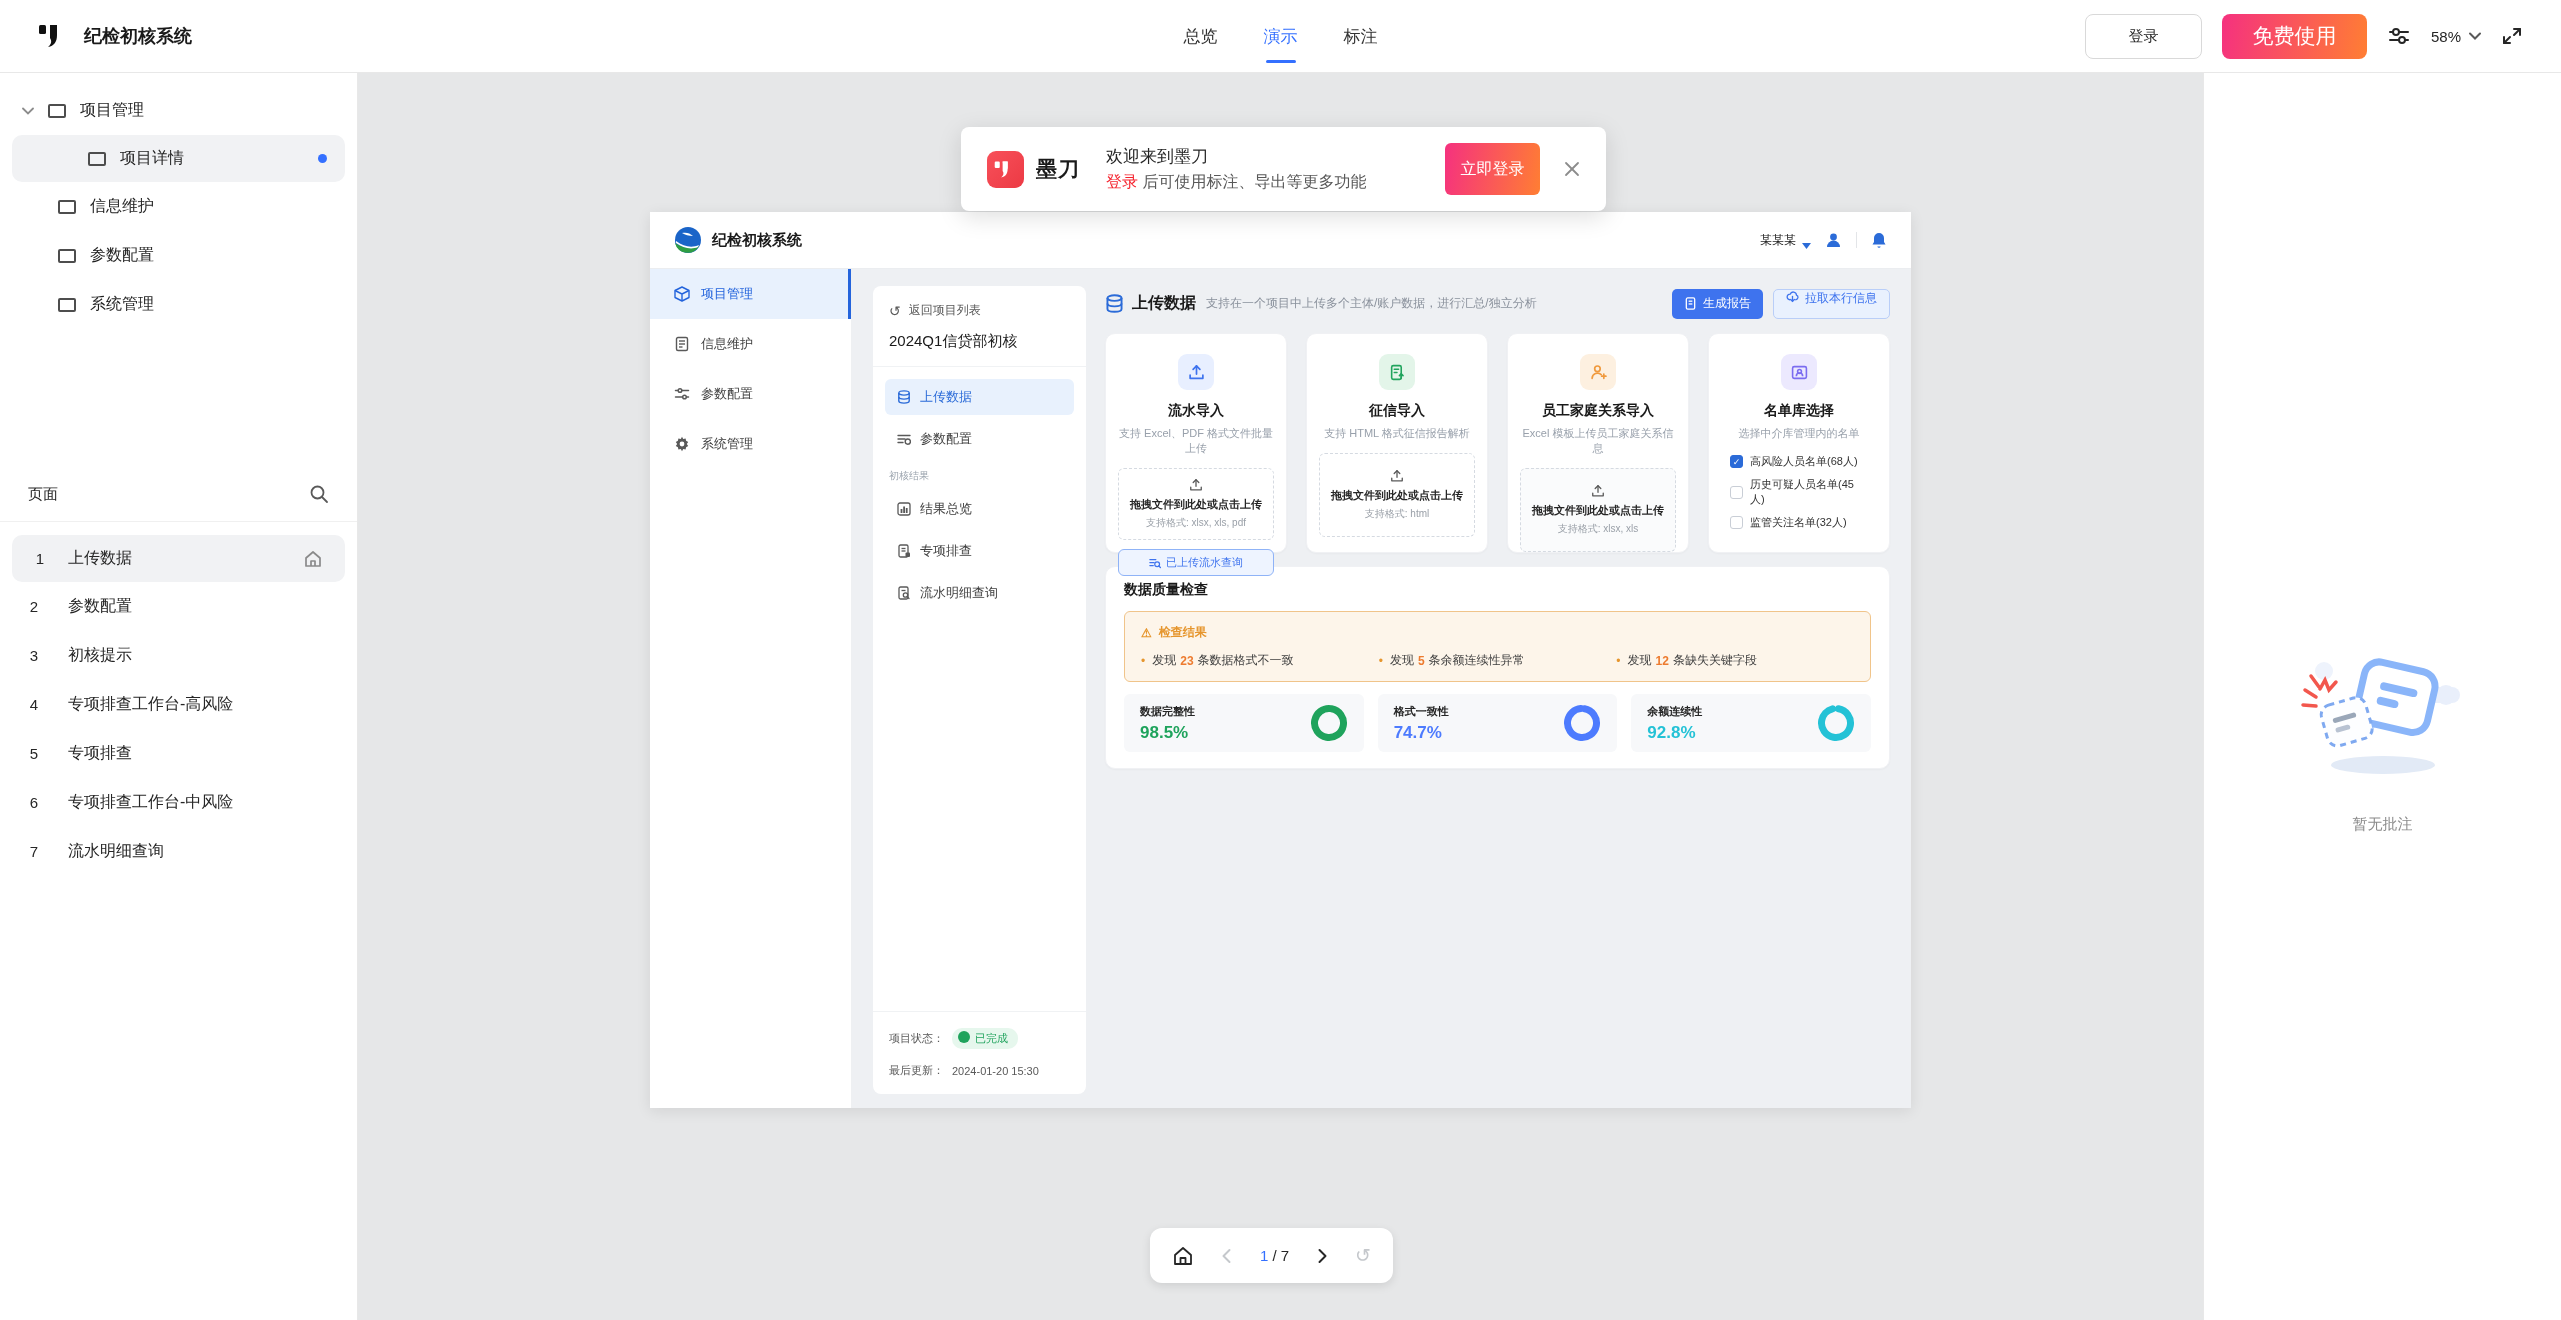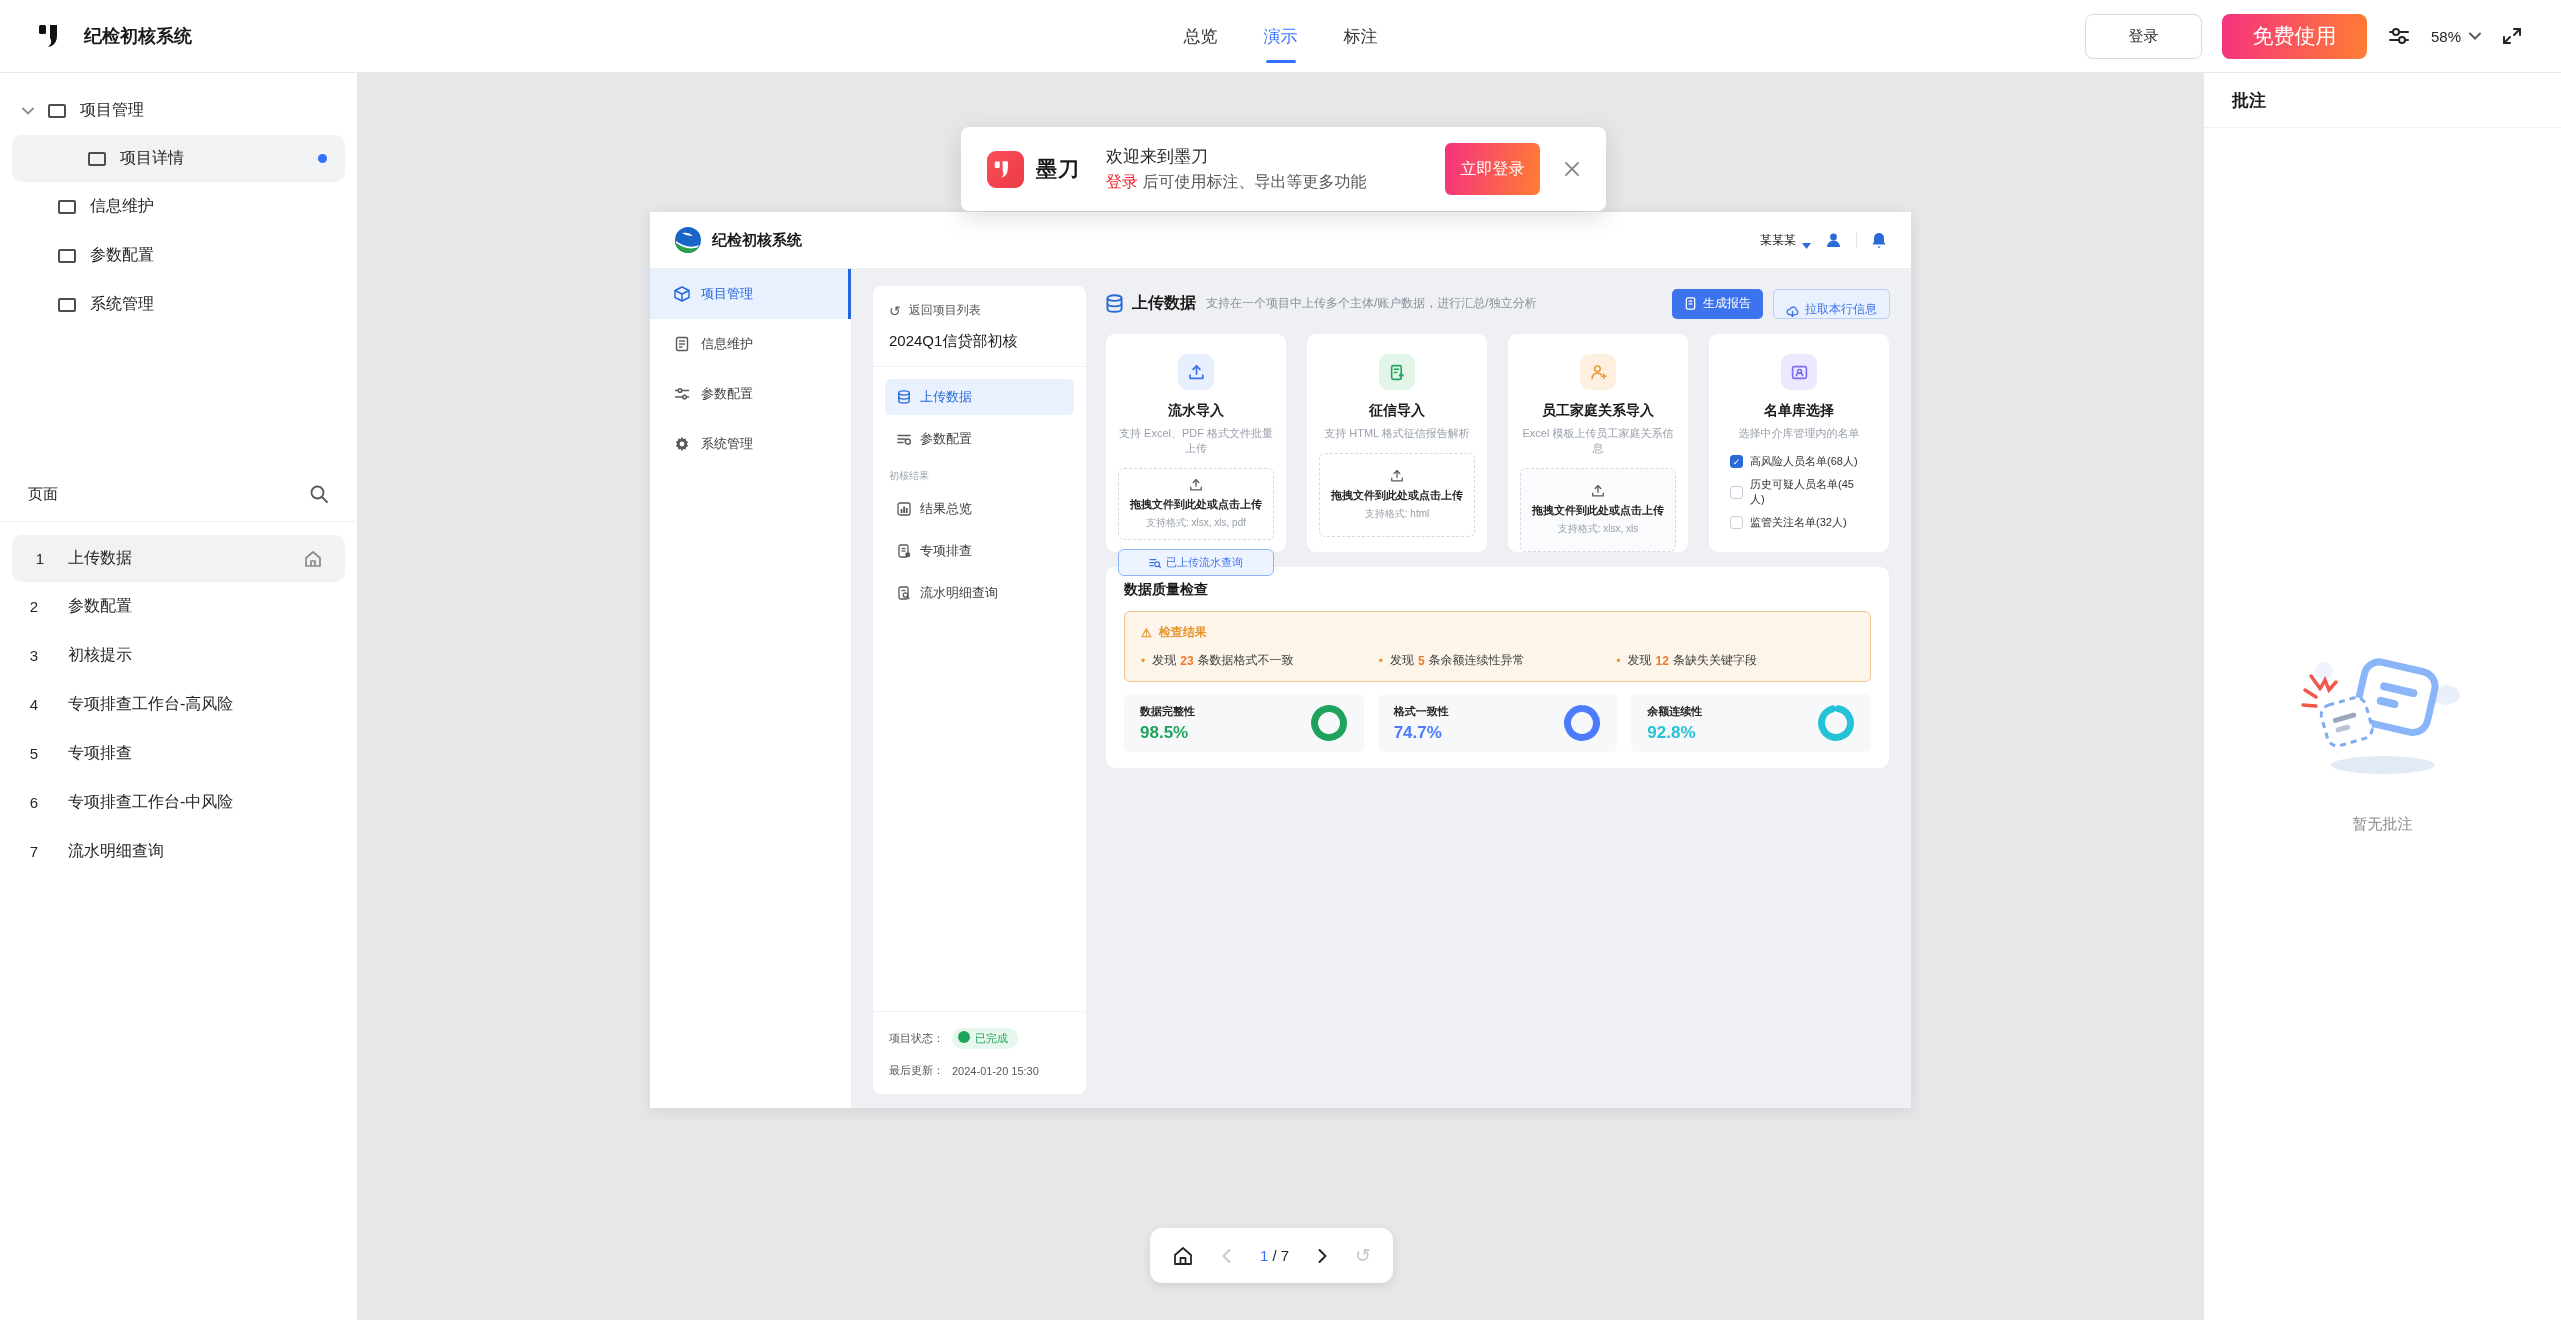--- a/index.html
+++ b/index.html
@@ -88,21 +88,21 @@
   .mk-status-row{display:flex;align-items:center;gap:8px;font-size:11px;color:#595959}
   .mk-status-row + .mk-status-row{margin-top:14px}
   .mk-badge{display:inline-flex;align-items:flex-start;gap:5px;background:#e6f7ed;color:#1fa35c;font-size:11px;padding:3px 10px 3px 6px;border-radius:10px}
   .mk-badge .ck{width:12px;height:12px;border-radius:50%;background:#1fa35c;color:#fff;font-size:8px;display:flex;align-items:center;justify-content:center}
   .mk-main{flex:1;min-width:0}
   .mk-main-head{display:flex;align-items:center;margin:2px 0 14px;height:31px}
   .mk-main-title{font-size:16px;font-weight:bold;color:#1a1a1a;margin-left:8px}
   .mk-main-sub{font-size:12px;color:#8a919c;margin-left:10px}
   .mk-head-btns{margin-left:auto;display:flex;align-items:center}
   .btn-report{height:30px;padding:0 12px;background:#3e73ee;color:#fff;border:none;border-radius:5px;font-size:12px;display:flex;align-items:center;gap:6px;cursor:pointer}
-  .btn-pull{height:30px;padding:0 12px;background:#e9f1fe;border:1px solid #b9cef8;color:#3e73ee;border-radius:5px;font-size:12px;display:flex;align-items:flex-end;gap:6px;margin-left:10px;cursor:pointer}
+  .btn-pull{height:30px;padding:0 12px;background:#e9f1fe;border:1px solid #b9cef8;color:#3e73ee;border-radius:5px;font-size:12px;display:flex;align-items:flex-start;gap:6px;margin-left:10px;cursor:pointer}
   .mk-cards{display:grid;grid-template-columns:repeat(4,1fr);gap:19px}
   .mk-card{background:#fff;border:1px solid #f0f1f4;border-radius:10px;height:220px;padding:13px 12px;text-align:center;box-shadow:0 1px 2px rgba(0,0,0,.03)}
   .mk-card-ic{width:36px;height:36px;border-radius:9px;margin:7px auto 0;display:flex;align-items:center;justify-content:center}
   .ic-blue{background:#e8efff;color:#3e73ee}
   .ic-green{background:#e3f5e9;color:#21a45d}
   .ic-orange{background:#fdf0e0;color:#f09a3e}
   .ic-purple{background:#ece9fe;color:#7b6cf0}
   .mk-card-title{font-size:14px;font-weight:bold;color:#1a1a1a;margin-top:12px}
   .mk-card-desc{font-size:11px;color:#98a0ab;margin-top:6px}
   .mk-drop{margin-top:12px;border:1px dashed #d5dae1;border-radius:6px;padding:9px 4px;color:#595959}
@@ -257,23 +257,20 @@
       <span>专项排查工作台-中风险</span>
     </div>
     <div class="page-row">
       <span class="page-num">7</span>
       <span>流水明细查询</span>
     </div>
   </div>
 </aside>
 
 <aside class="right-panel">
-  <div class="panel-header">
-    <span class="ph-title-bold">批注</span>
-  </div>
   <div class="empty-wrap">
     <svg width="170" height="136" viewBox="0 0 170 136">
       <circle cx="26" cy="26" r="9" fill="#eef3fc"></circle>
       <circle cx="126" cy="40" r="13" fill="#e9effb"></circle>
       <circle cx="148" cy="50" r="10" fill="#e9effb"></circle>
       <rect x="118" y="42" width="44" height="16" rx="8" fill="#e9effb"></rect>
       <ellipse cx="85" cy="120" rx="52" ry="9" fill="#e2eaf6"></ellipse>
       <g transform="rotate(13 97 52)">
         <rect x="62" y="21" width="72" height="62" rx="15" fill="#ffffff" stroke="#8ab5f9" stroke-width="7"></rect>
         <path d="M74 78 L60 98 L88 84 Z" fill="#8ab5f9"></path>

